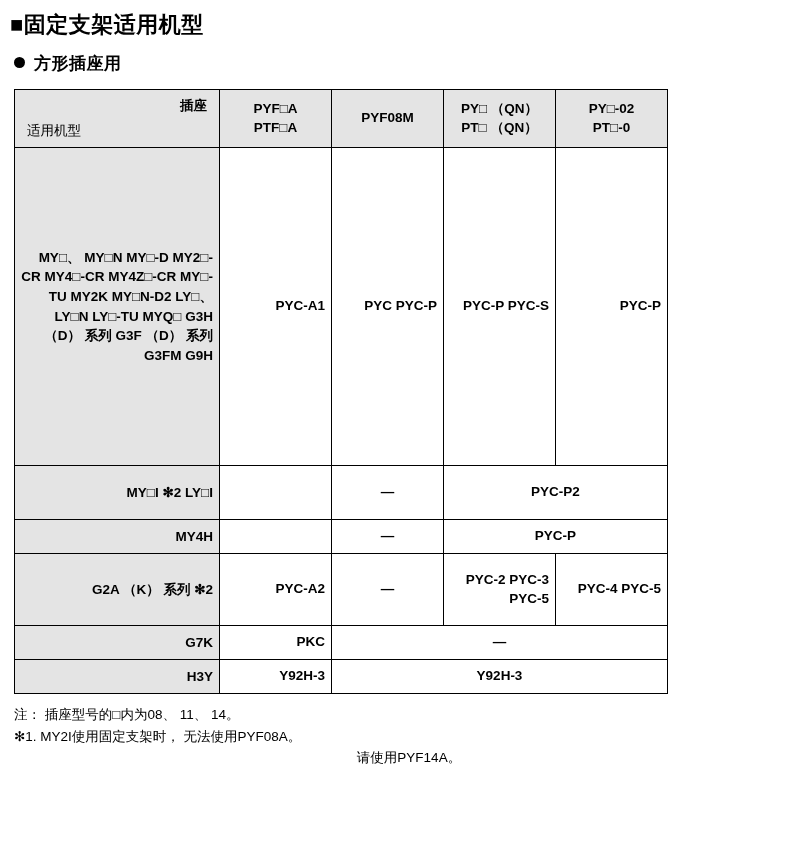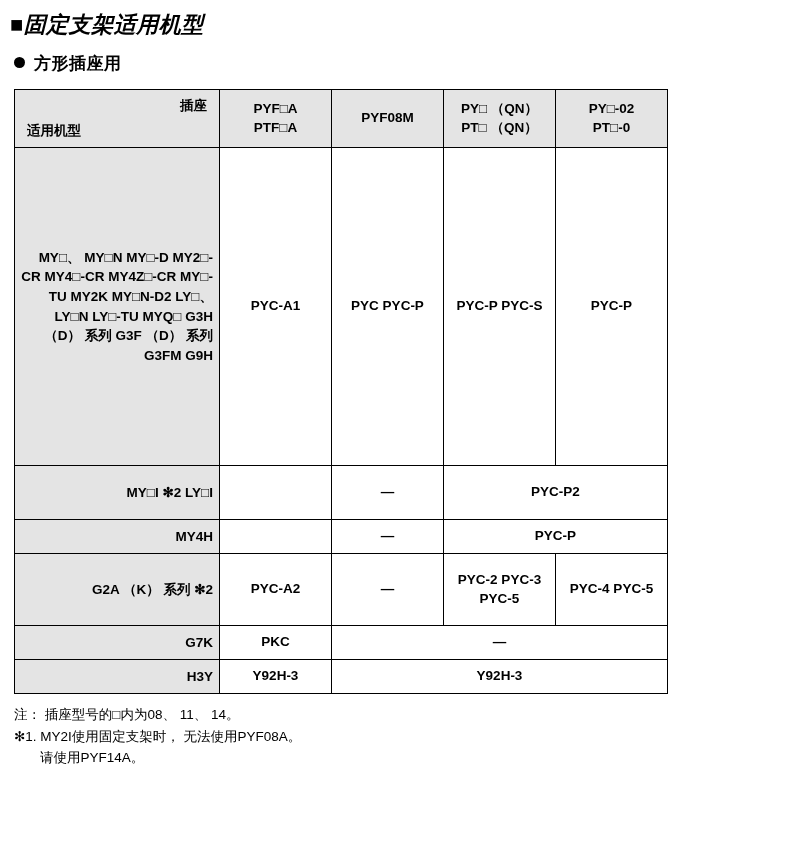--- a/index.html
+++ b/index.html
@@ -19,21 +19,20 @@
     width: 790px;
     height: 862px;
     padding: 0;
     box-sizing: border-box;
   }
   .heading-main {
     font-size: 22px;
     font-weight: bold;
     margin: 10px 0 0 10px;
     letter-spacing: 0.5px;
-    font-style: italic;
   }
   .heading-sub {
     font-size: 17px;
     font-weight: bold;
     margin: 12px 5px 0 14px;
     letter-spacing: 0.5px;
   }
   .heading-sub .bullet {
     display: inline-block;
     width: 11px;
@@ -79,50 +78,51 @@
     top: 3px;
     right: 6px;
     font-size: 13.5px;
     font-weight: bold;
   }
   .corner-bottom {
     position: absolute;
     bottom: 3px;
     left: 6px;
     font-size: 13.5px;
-    font-weight: bold;
+    font-weight: normal;
   }
   .rowhead {
     background: #e4e4e4;
     text-align: right;
     line-height: 1.45;
     font-size: 13.5px;
   }
   .val {
     background: #ffffff;
-    text-align: center;
+    text-align: right;
     font-weight: normal;
     font-size: 14px;
     line-height: 1.35;
     padding-left: 10px;
   }
   .val.center {
     text-align: center;
     padding-left: 6px;
   }
   .notes {
     margin: 10px 12px 0 14px;
     font-size: 13.5px;
     line-height: 1.6;
   }
   .notes div {
     white-space: pre-wrap;
   }
   .note-indent {
     padding-left: 26px;
+    text-align: center;
   }
 </style>
 </head>
 <body>
 
 <div class="page">
 
   <div class="heading-main">■固定支架适用机型</div>
 
   <div class="heading-sub">

